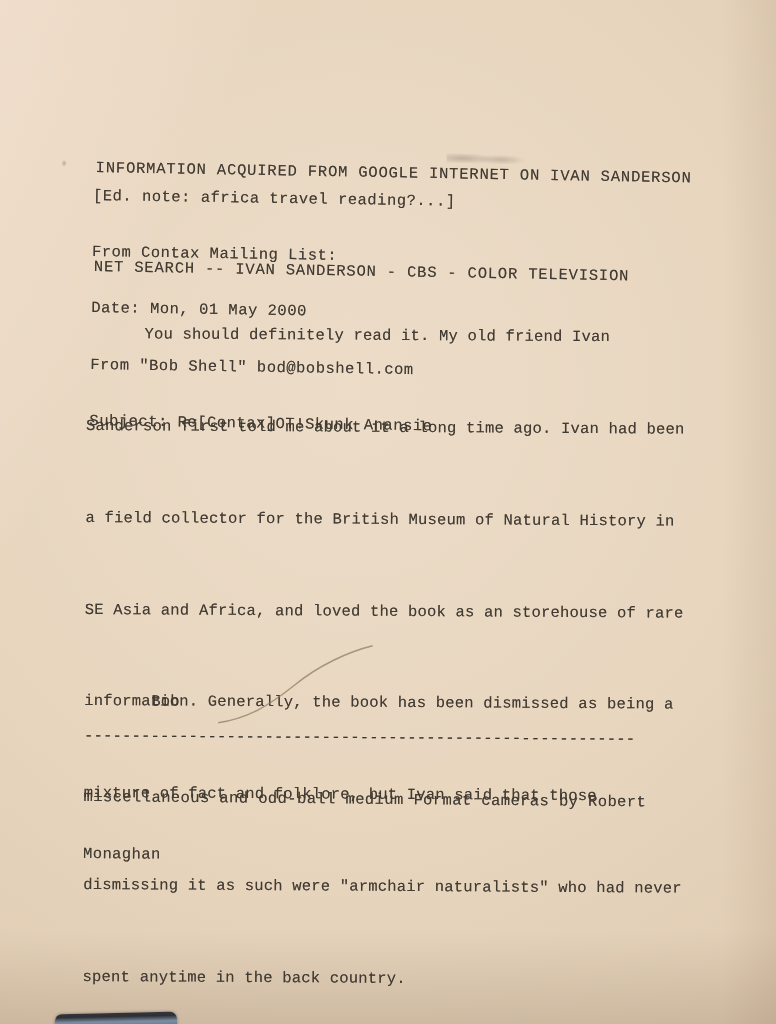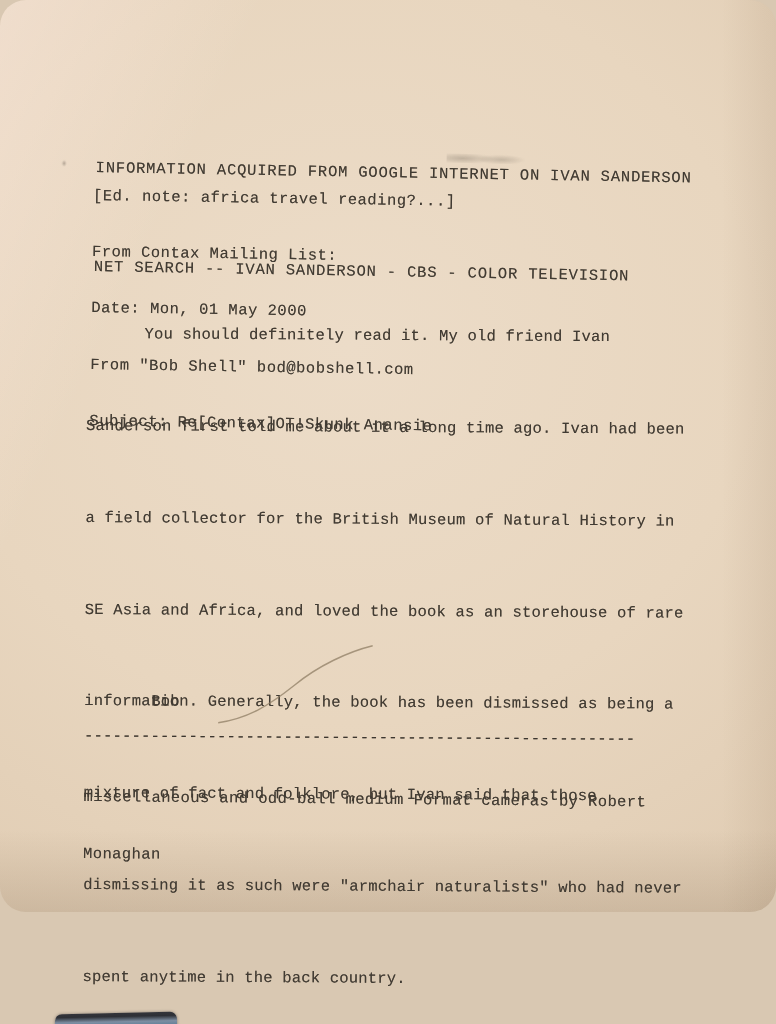--- a/index.html
+++ b/index.html
@@ -6,29 +6,28 @@
     margin: 0;
     padding: 0;
     width: 776px;
     height: 1024px;
     overflow: hidden;
     background: #d9c8b2;
   }
   .photo {
     position: relative;
     width: 776px;
-    height: 912px;
+    height: 1024px;
     background:
       linear-gradient(115deg, rgba(255,237,230,0.40) 0%, rgba(255,237,230,0.0) 22%),
       linear-gradient(to top, rgba(95,72,48,0.16) 0%, rgba(95,72,48,0.0) 9%),
       linear-gradient(to left, rgba(120,90,60,0.10) 0%, rgba(120,90,60,0.0) 7%),
       radial-gradient(95% 75% at 45% 38%, #ecdcc8 0%, #e8d6bf 55%, #e0ccb3 100%);
     font-family: "Liberation Mono", "DejaVu Sans Mono", monospace;
     color: #413b33;
-    border-radius: 26px;
   }
   .sheet {
     position: absolute;
     inset: 0;
     transform: rotate(0.35deg);
     transform-origin: 90px 100px;
   }
   .typed { 
     text-shadow: 0 0 0.5px rgba(62,52,40,0.55);
     white-space: pre;

